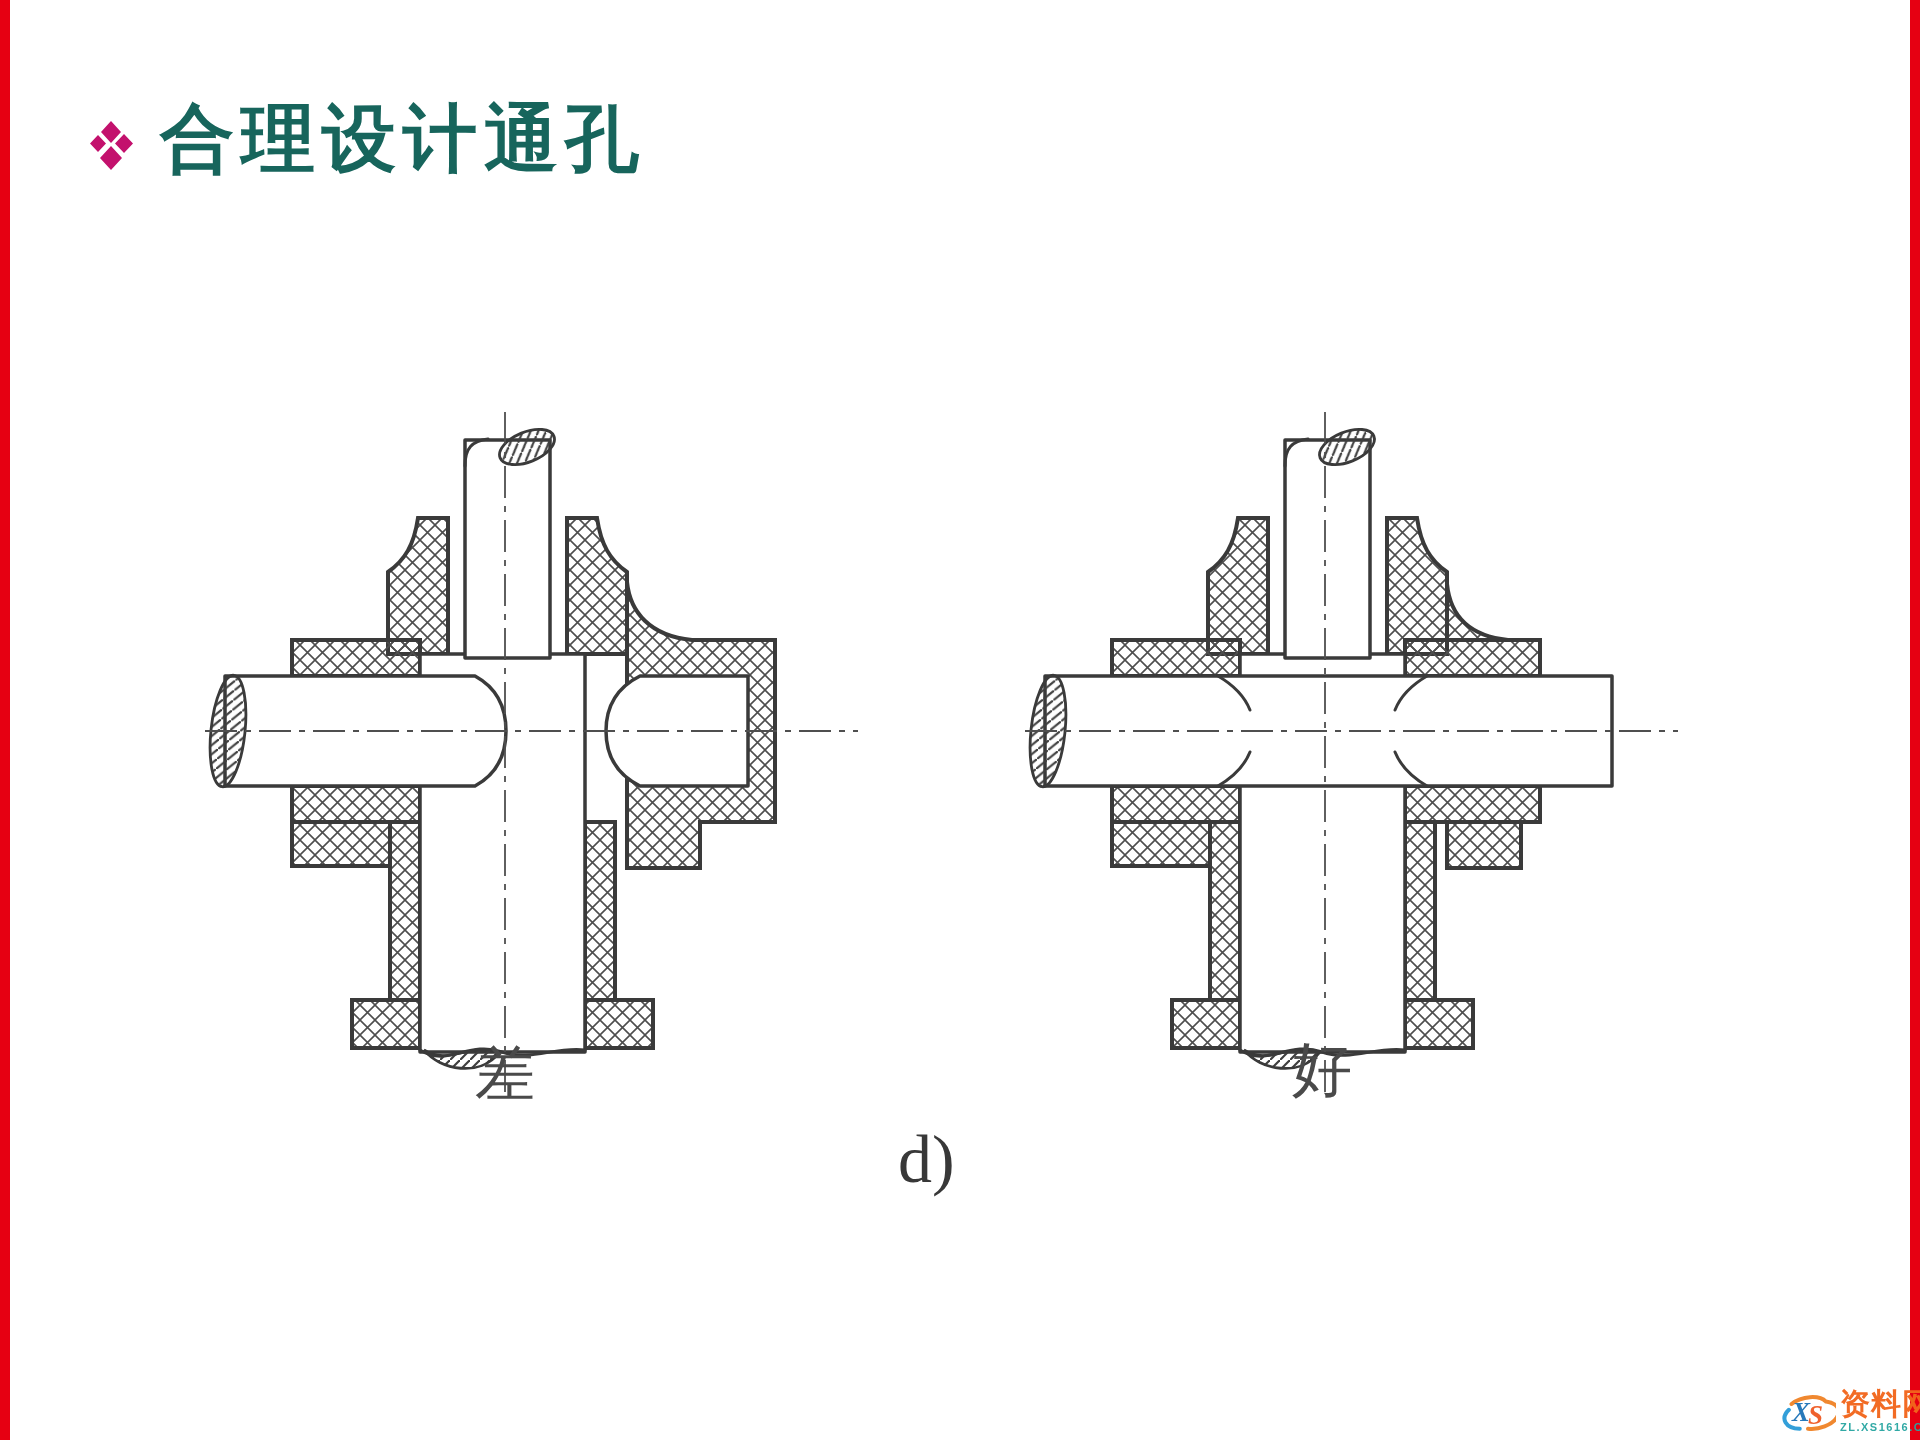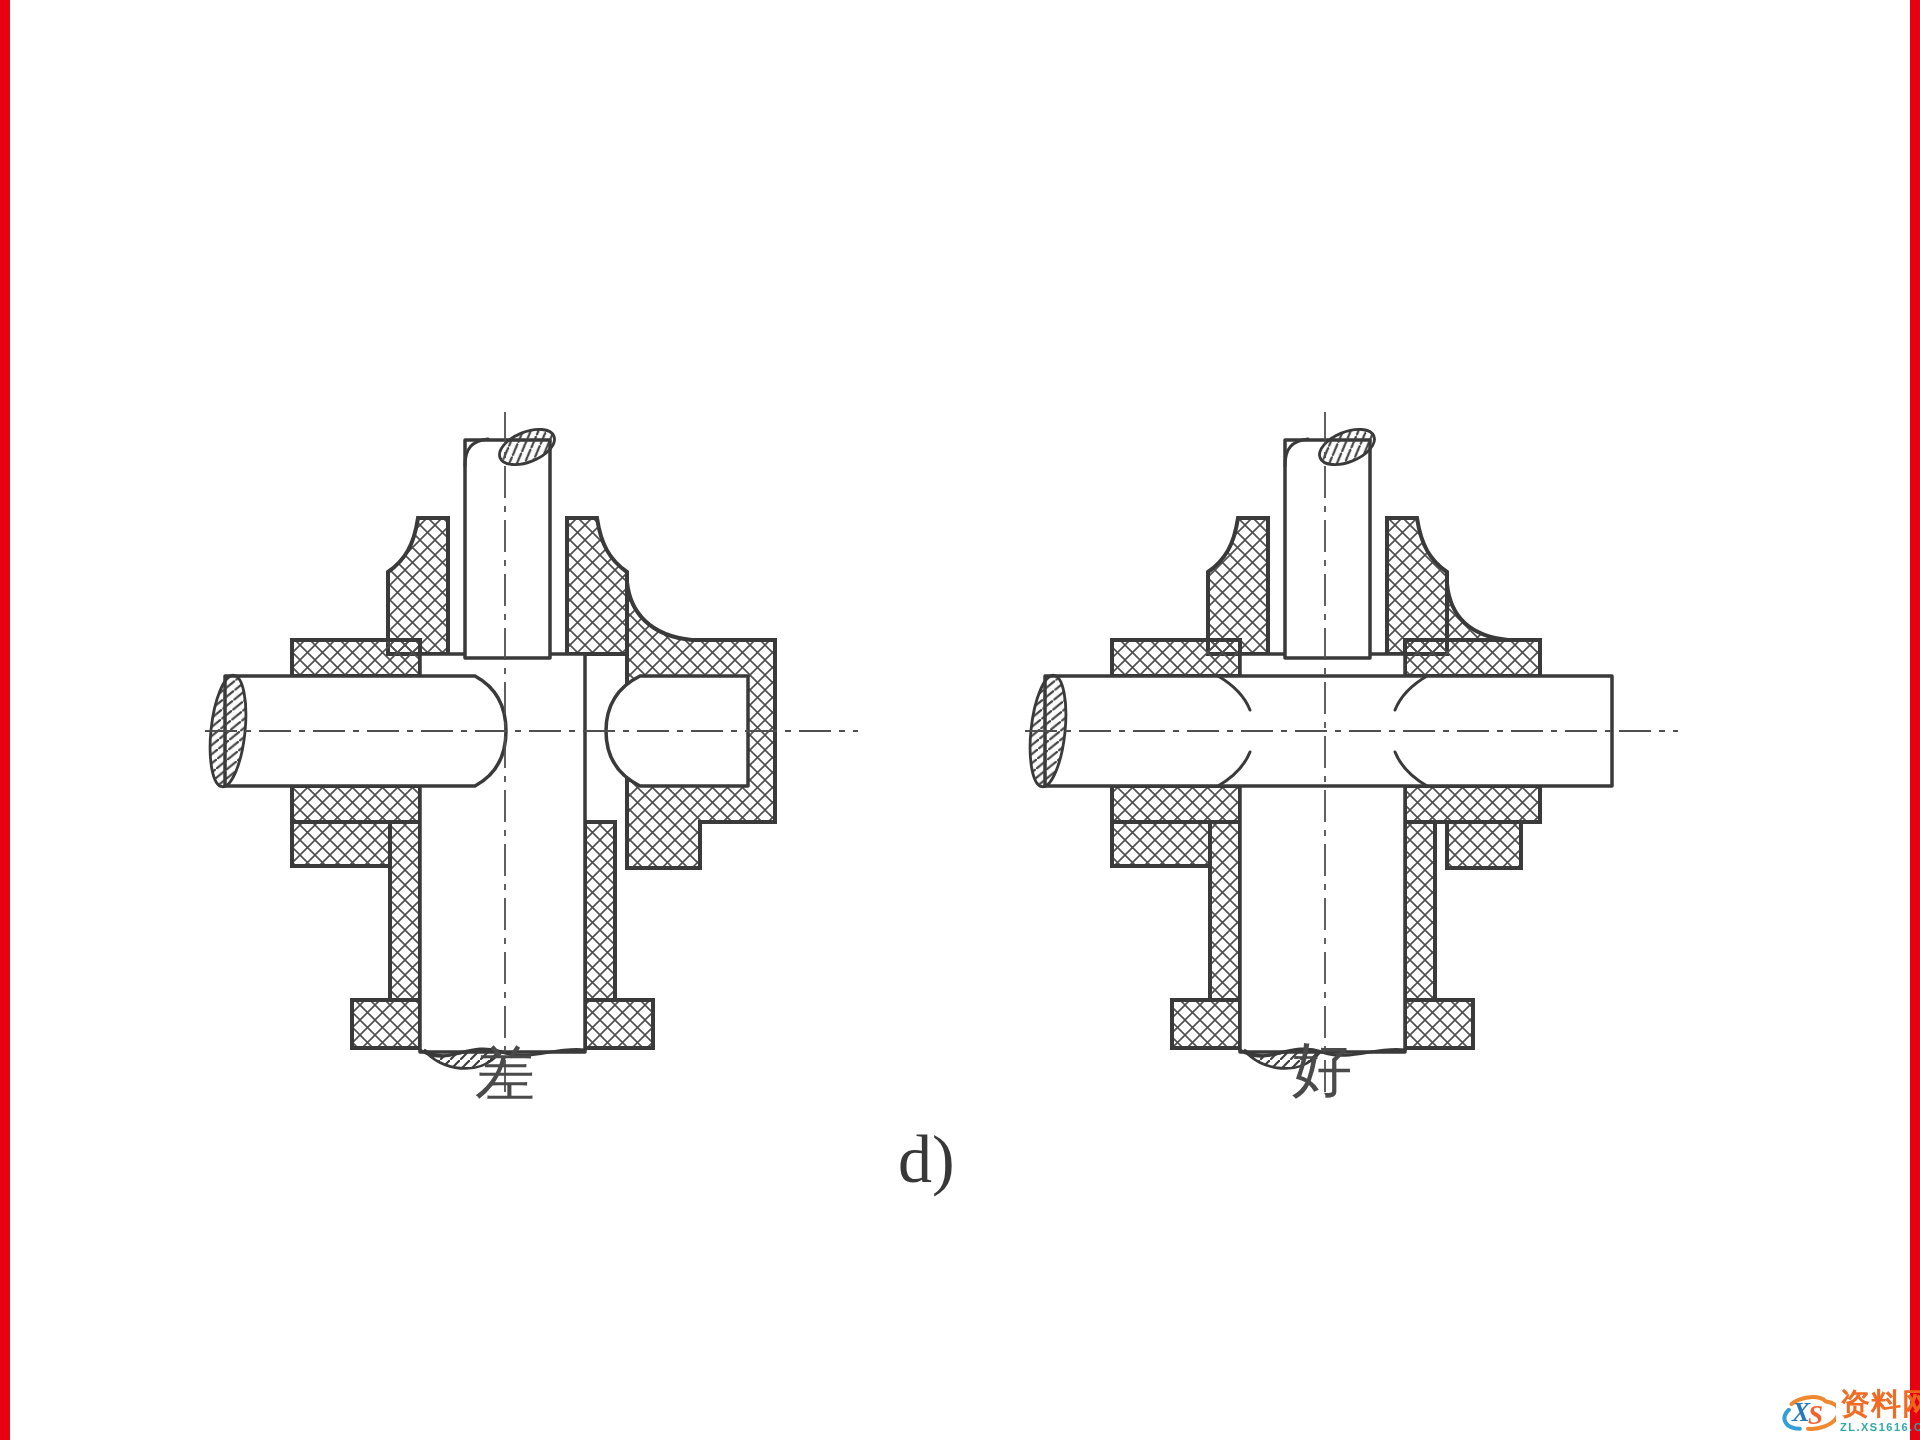--- a/index.html
+++ b/index.html
@@ -142,20 +142,29 @@
       <ellipse class="brk" cx="1347" cy="447" rx="29" ry="15" transform="rotate(-22 1347 447)"></ellipse>
       <ellipse class="brk" cx="1048" cy="731" rx="17" ry="56" transform="rotate(6 1048 731)"></ellipse>
       <path class="thin" d="M1240,1050 C1268,1068 1288,1040 1322,1052 C1350,1062 1376,1046 1405,1050"></path>
       <path class="brk" d="M1244,1050 C1268,1066 1290,1042 1320,1052 C1300,1078 1260,1070 1244,1050 Z"></path>
 
       <path class="ctr" d="M1325,412 L1325,1096"></path>
       <path class="ctr" d="M1025,731 L1678,731"></path>
     </g>
   </svg>
 
+  <div class="title-row">
+    <svg class="bullet" width="46" height="52" viewBox="0 0 46 52">
+      <path d="M23,1 L33,12 L23,23 L13,12 Z
+               M10,15 L18,23.5 L10,32 L2,23.5 Z
+               M36,14 L45,23.5 L36,33 L27,23.5 Z
+               M23,26 L34,38 L23,50 L12,38 Z" fill="#c3116d"></path>
+    </svg>
+    <div class="page-title">合理设计通孔</div>
+  </div>
 
   <div class="fig-label bad">差</div>
   <div class="fig-label good">好</div>
   <div class="caption">d)</div>
 
   <div class="watermark">
     <svg width="54" height="46" viewBox="0 0 54 46">
       <g transform="rotate(-14 27 24)">
         <path d="M14,38 A22,13 0 0 1 8,17" fill="none" stroke="#2b9cd8" stroke-width="4" stroke-linecap="round"></path>
         <path d="M12,12 A22,13 0 0 1 46,18 A22,13 0 0 1 22,40" fill="none" stroke="#f08428" stroke-width="4" stroke-linecap="round"></path>

